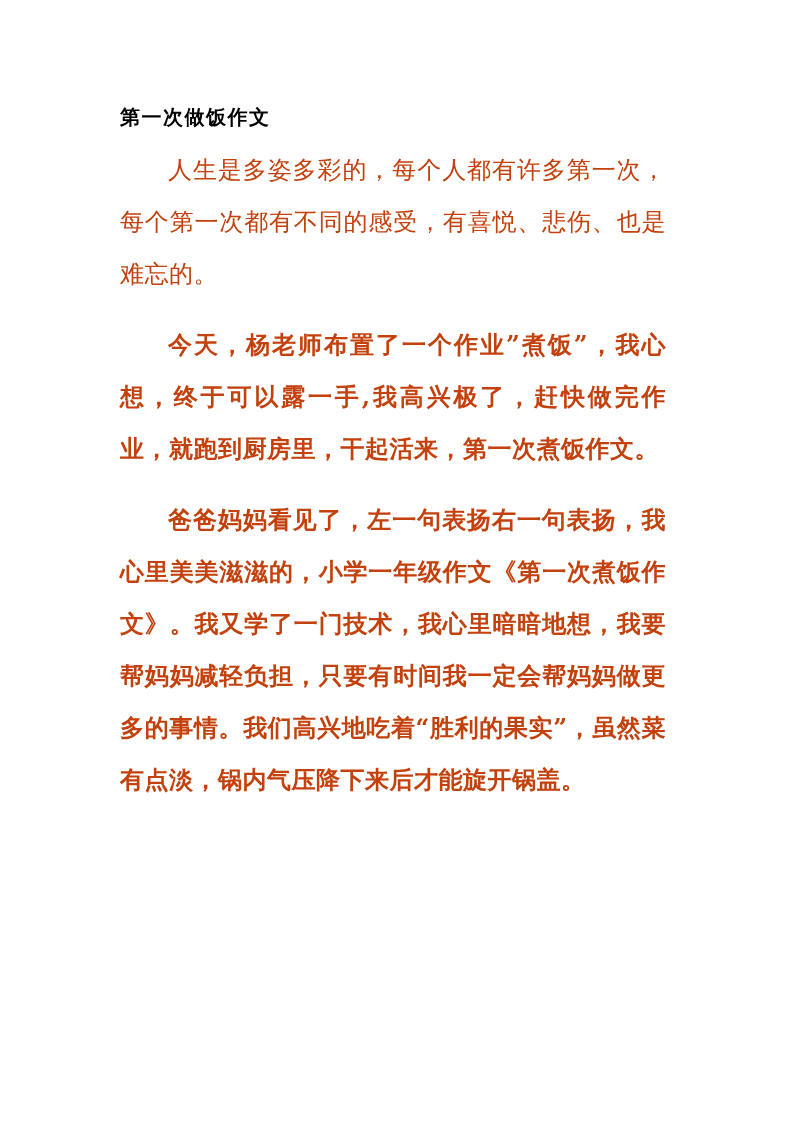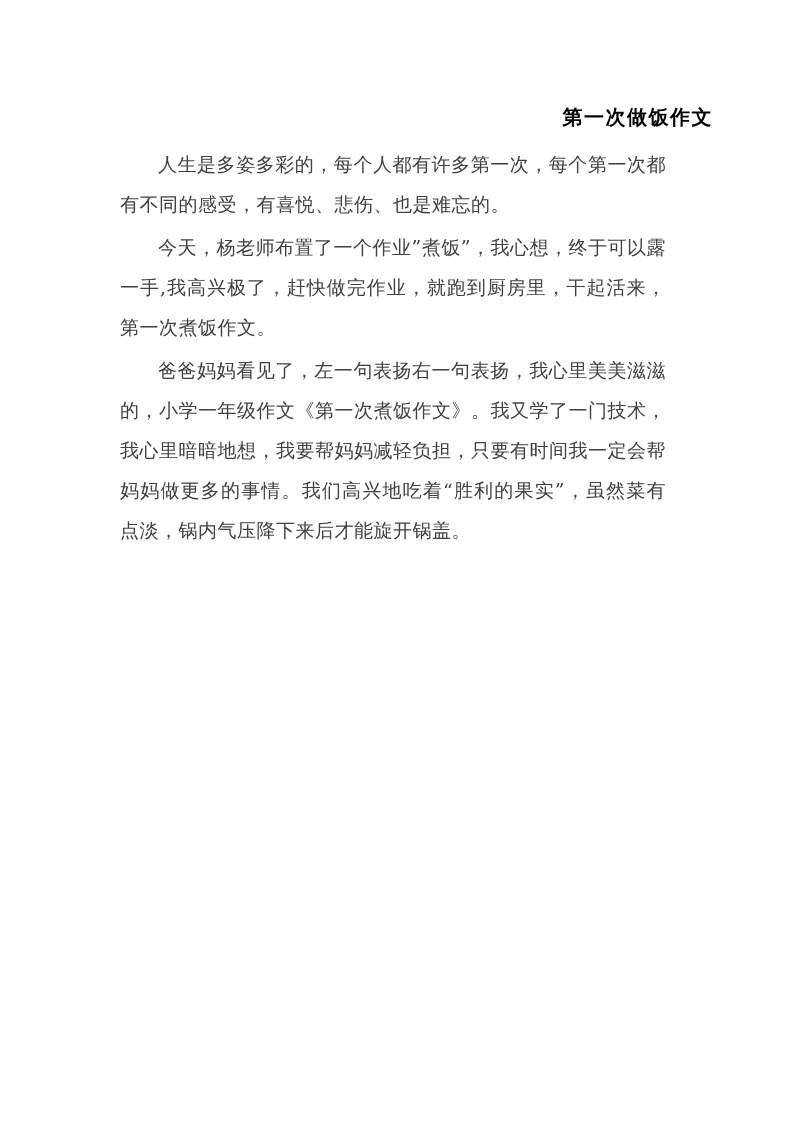--- a/index.html
+++ b/index.html
@@ -1,25 +1,25 @@
 <!DOCTYPE html>
 <html><head>
 <meta charset="utf-8">
 <style>
   html, body { margin: 0; padding: 0; background: #ffffff; }
   body { width: 800px; height: 1132px; position: relative; overflow: hidden;
          font-family: "DejaVu Serif", "Liberation Serif", serif; color: #111; }
   .page { position: absolute; left: 0; top: 0; width: 800px; height: 1132px; background: #fff; }
-  .title { position: absolute; left: 120px; width: 593px; top: 103px; text-align: right;
+  .title { position: absolute; left: 120px; width: 593px; top: 103px; text-align: left;
            font-family: "DejaVu Sans", "Liberation Sans", sans-serif; font-weight: bold;
            font-size: 20px; line-height: 28px; letter-spacing: 1.5px; color: #000; }
   .body { position: absolute; left: 120px; top: 144px; width: 546px; }
-  .para { margin: 0; font-size: 19px; line-height: 40px; text-indent: 2em;
-          text-align: justify; letter-spacing: 0.5px; color: #404040; }
-  .para + .para { margin-top: 3px; }
+  .para { margin: 0; font-size: 24px; line-height: 52px; text-indent: 2em;
+          text-align: justify; letter-spacing: 0.5px; color: #c2410c; }
+  .para + .para { margin-top: 19px; font-weight: bold; }
 </style>
 </head>
 <body>
 
 <div class="page">
   <div class="title">第一次做饭作文</div>
   <div class="body">
     <p class="para">人生是多姿多彩的，每个人都有许多第一次，每个第一次都有不同的感受，有喜悦、悲伤、也是难忘的。</p>
     <p class="para">今天，杨老师布置了一个作业”煮饭”，我心想，终于可以露一手,我高兴极了，赶快做完作业，就跑到厨房里，干起活来，第一次煮饭作文。</p>
     <p class="para">爸爸妈妈看见了，左一句表扬右一句表扬，我心里美美滋滋的，小学一年级作文《第一次煮饭作文》。我又学了一门技术，我心里暗暗地想，我要帮妈妈减轻负担，只要有时间我一定会帮妈妈做更多的事情。我们高兴地吃着“胜利的果实”，虽然菜有点淡，锅内气压降下来后才能旋开锅盖。</p>

